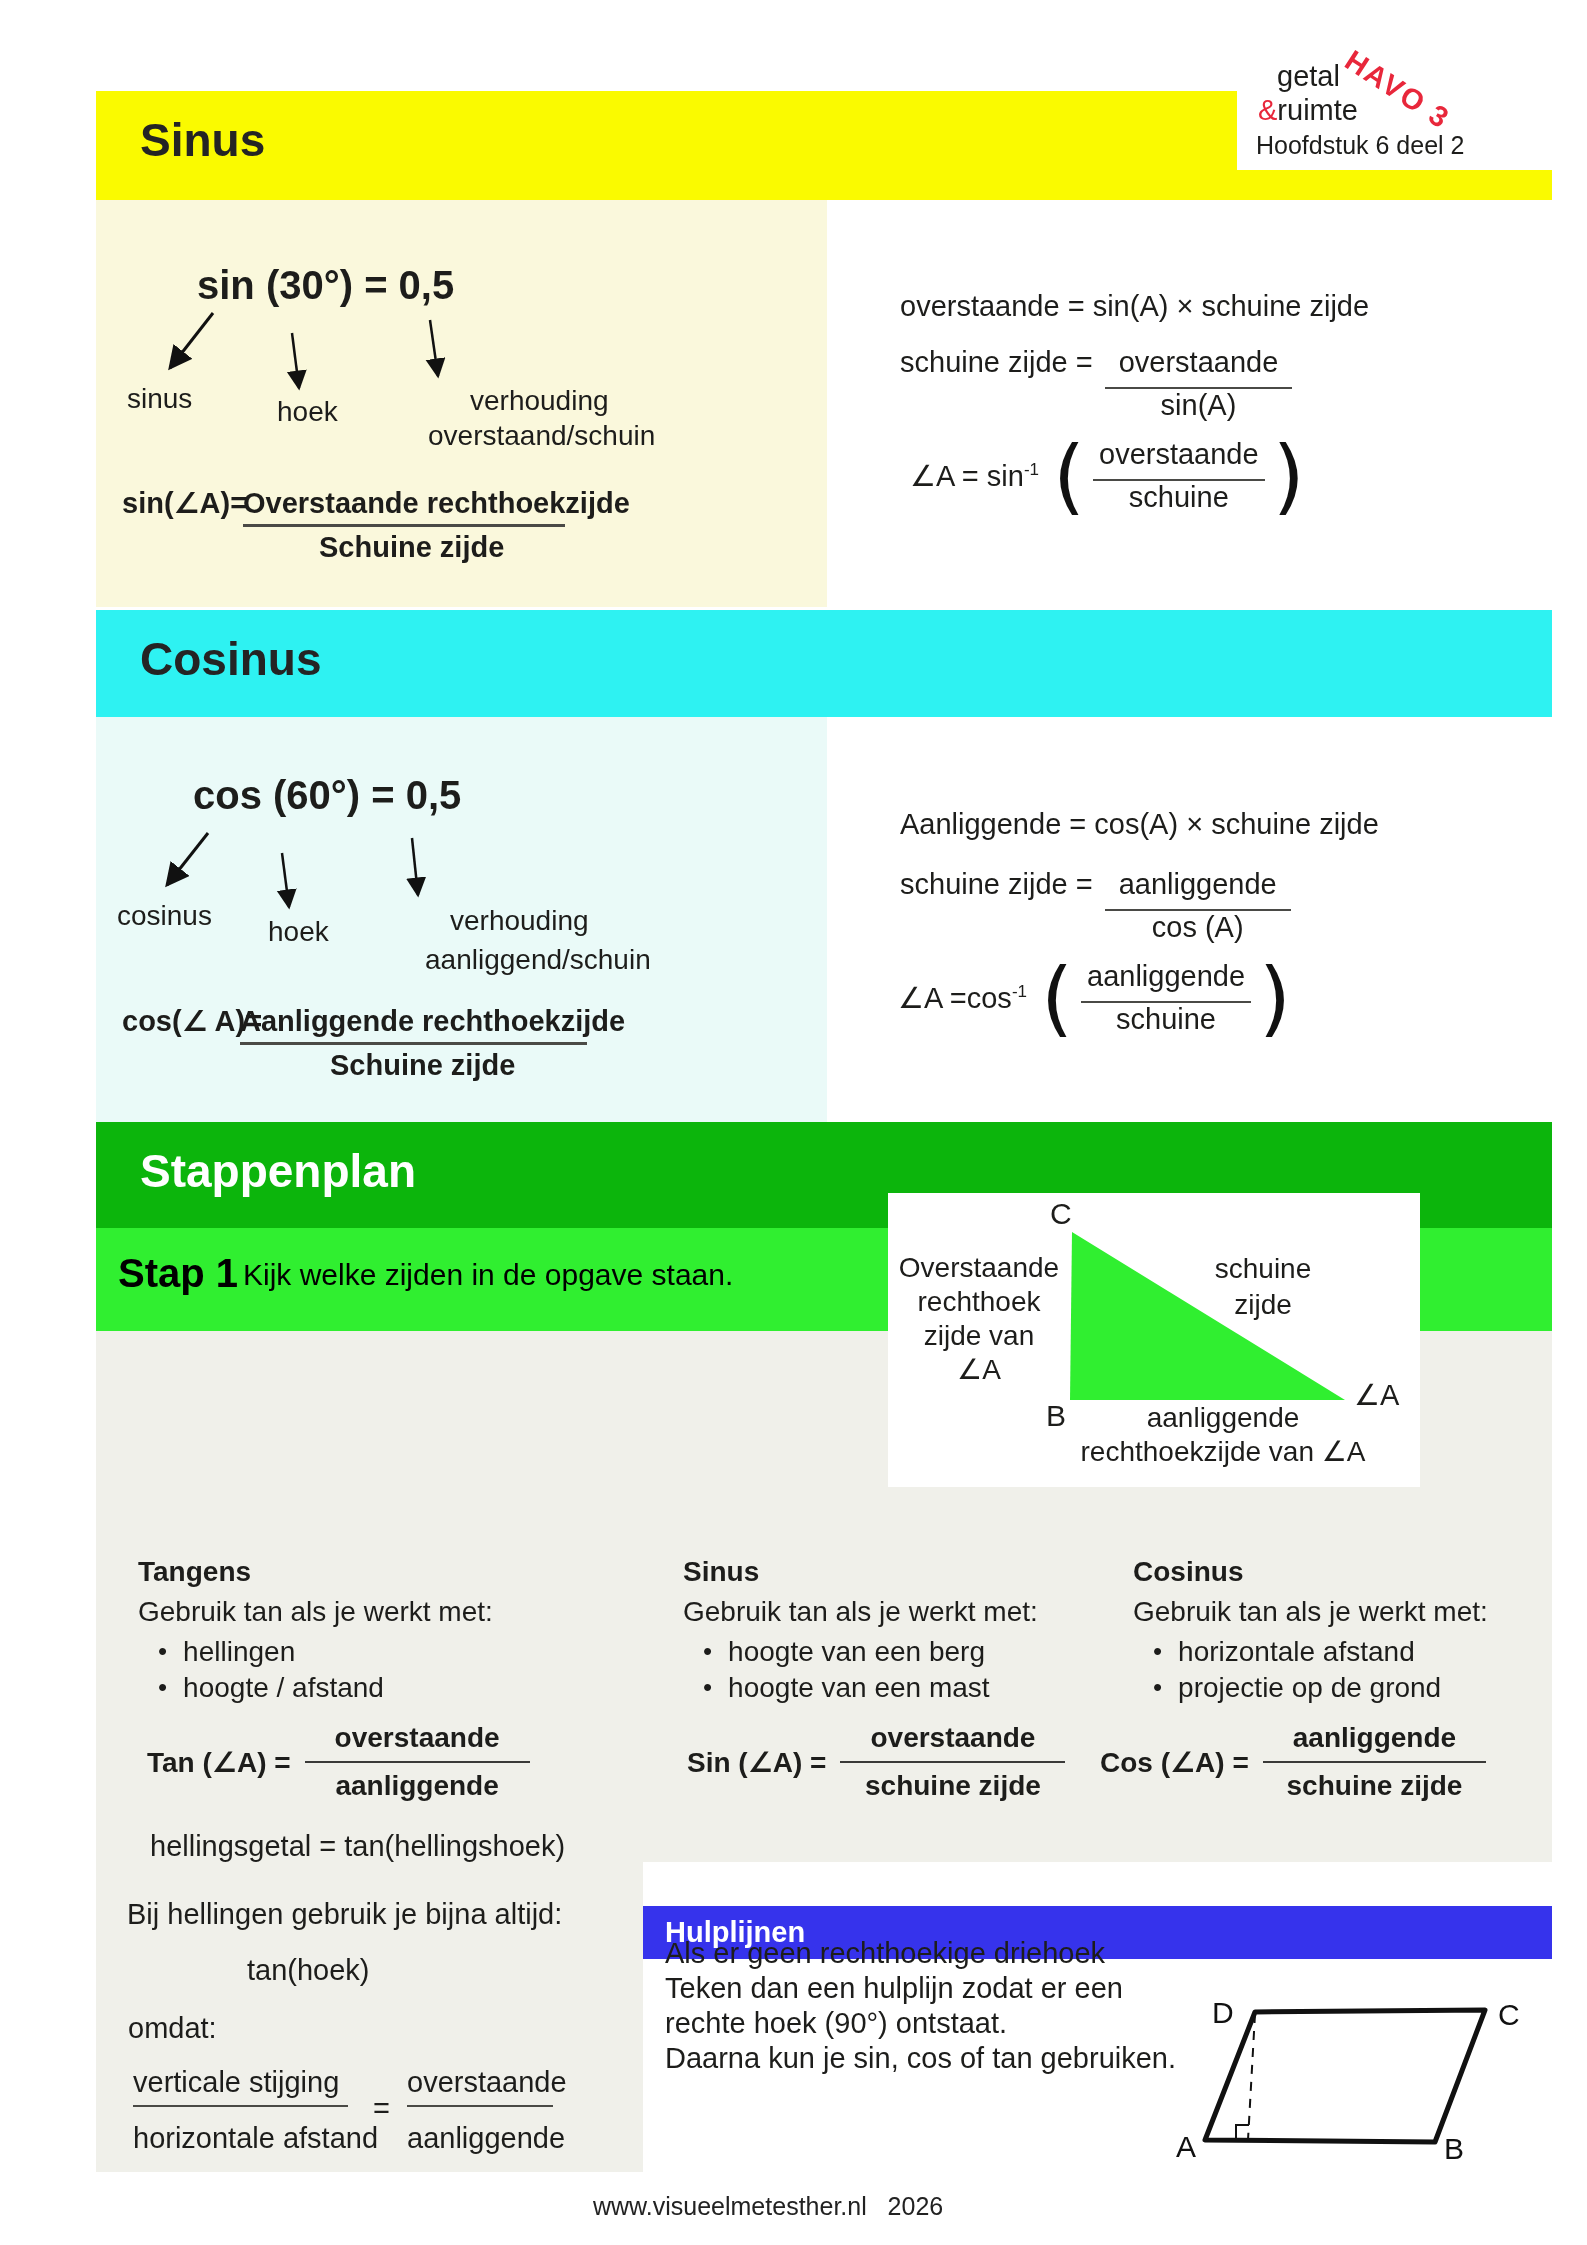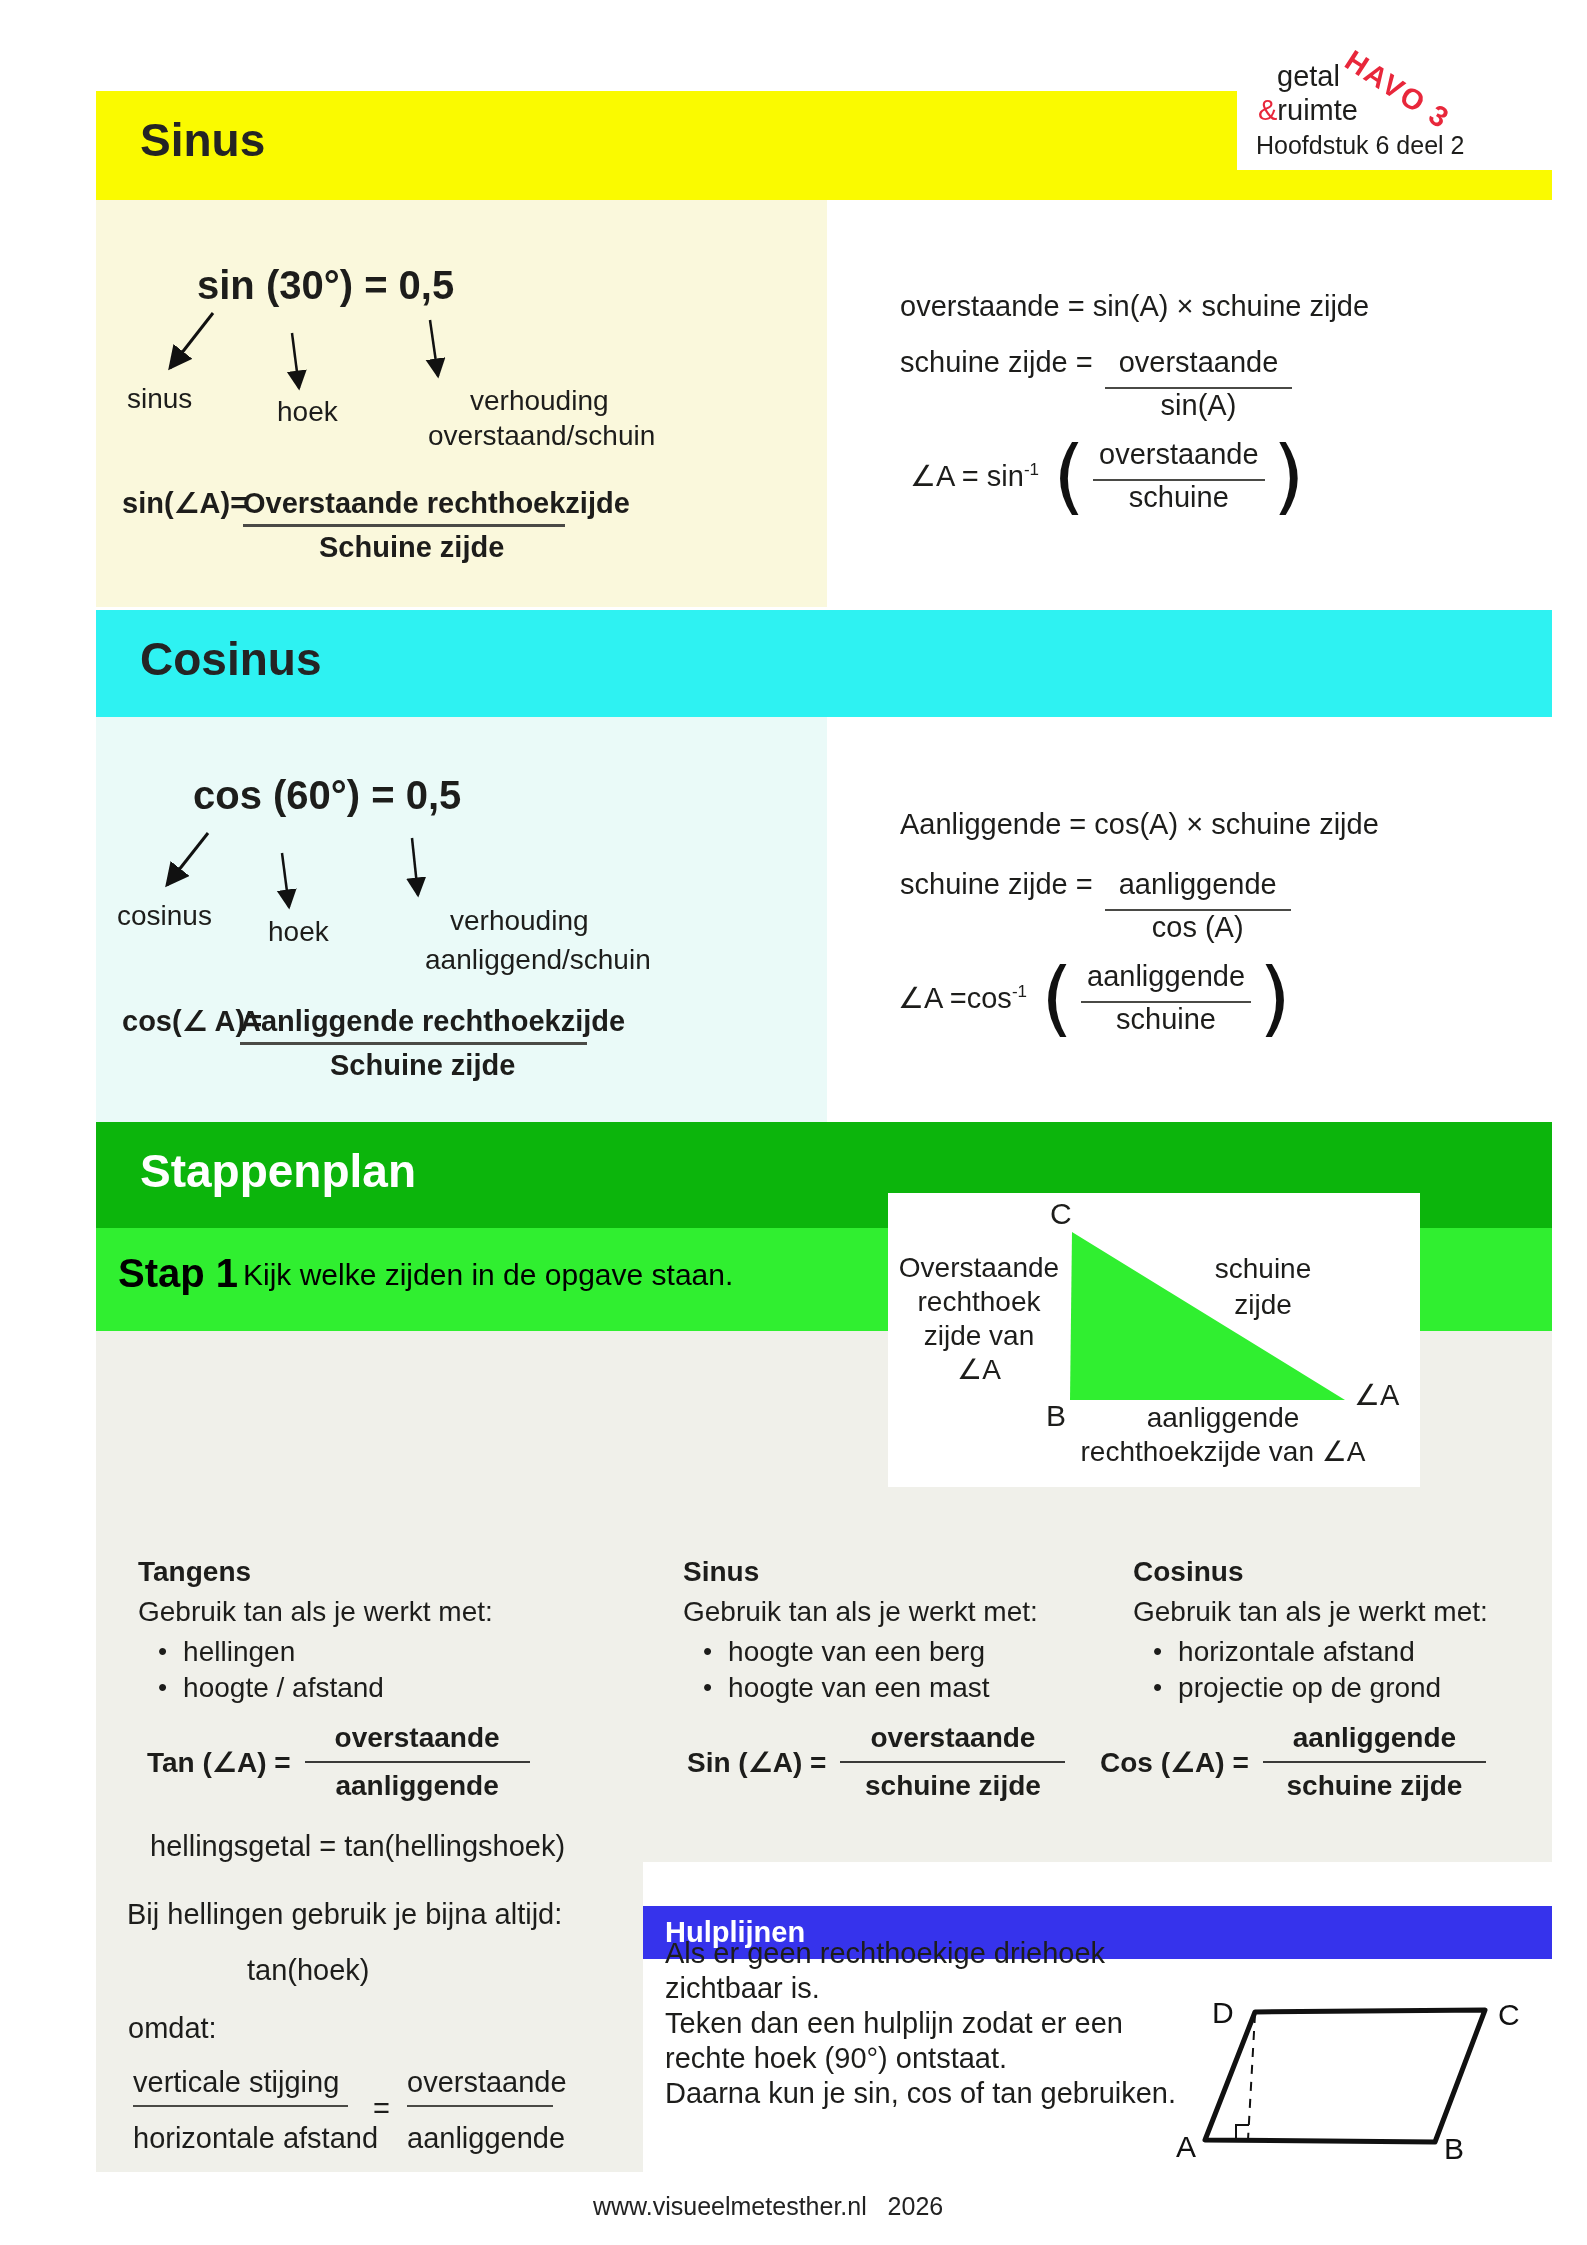--- a/index.html
+++ b/index.html
@@ -234,21 +234,20 @@
       <span class="den">schuine zijde</span>
     </span>
   </div>
 
   <div class="wpanel" style="left:643px;top:1862px;width:909px;height:310px;z-index:2;">
     <div class="abs" style="left:0;top:0;width:909px;height:53px;background:var(--blue,#3633EC);margin-top:44px;">
       <span class="t bold" style="left:22px;top:10px;font-size:29px;color:#fff;">Hulplijnen</span>
     </div>
     <div class="abs" style="left:22px;top:74px;font-size:29px;line-height:35px;white-space:nowrap;">
       <div>Als er geen rechthoekige driehoek</div>
-      <div>zichtbaar is.</div>
       <div>Teken dan een hulplijn zodat er een</div>
       <div>rechte hoek (90°) ontstaat.</div>
       <div>Daarna kun je sin, cos of tan gebruiken.</div>
     </div>
   </div>
 
   <svg class="abs" style="left:1160px;top:1985px;z-index:3;" width="400" height="185" viewBox="0 0 400 185">
     <polygon points="45,155 275,157 325,25 95,27" fill="#ffffff" stroke="#111" stroke-width="5" stroke-linejoin="round"></polygon>
     <line x1="95" y1="29" x2="88" y2="155" stroke="#111" stroke-width="2" stroke-dasharray="9 8"></line>
     <path d="M76,155 L76,140 L89,140" fill="none" stroke="#111" stroke-width="2"></path>

